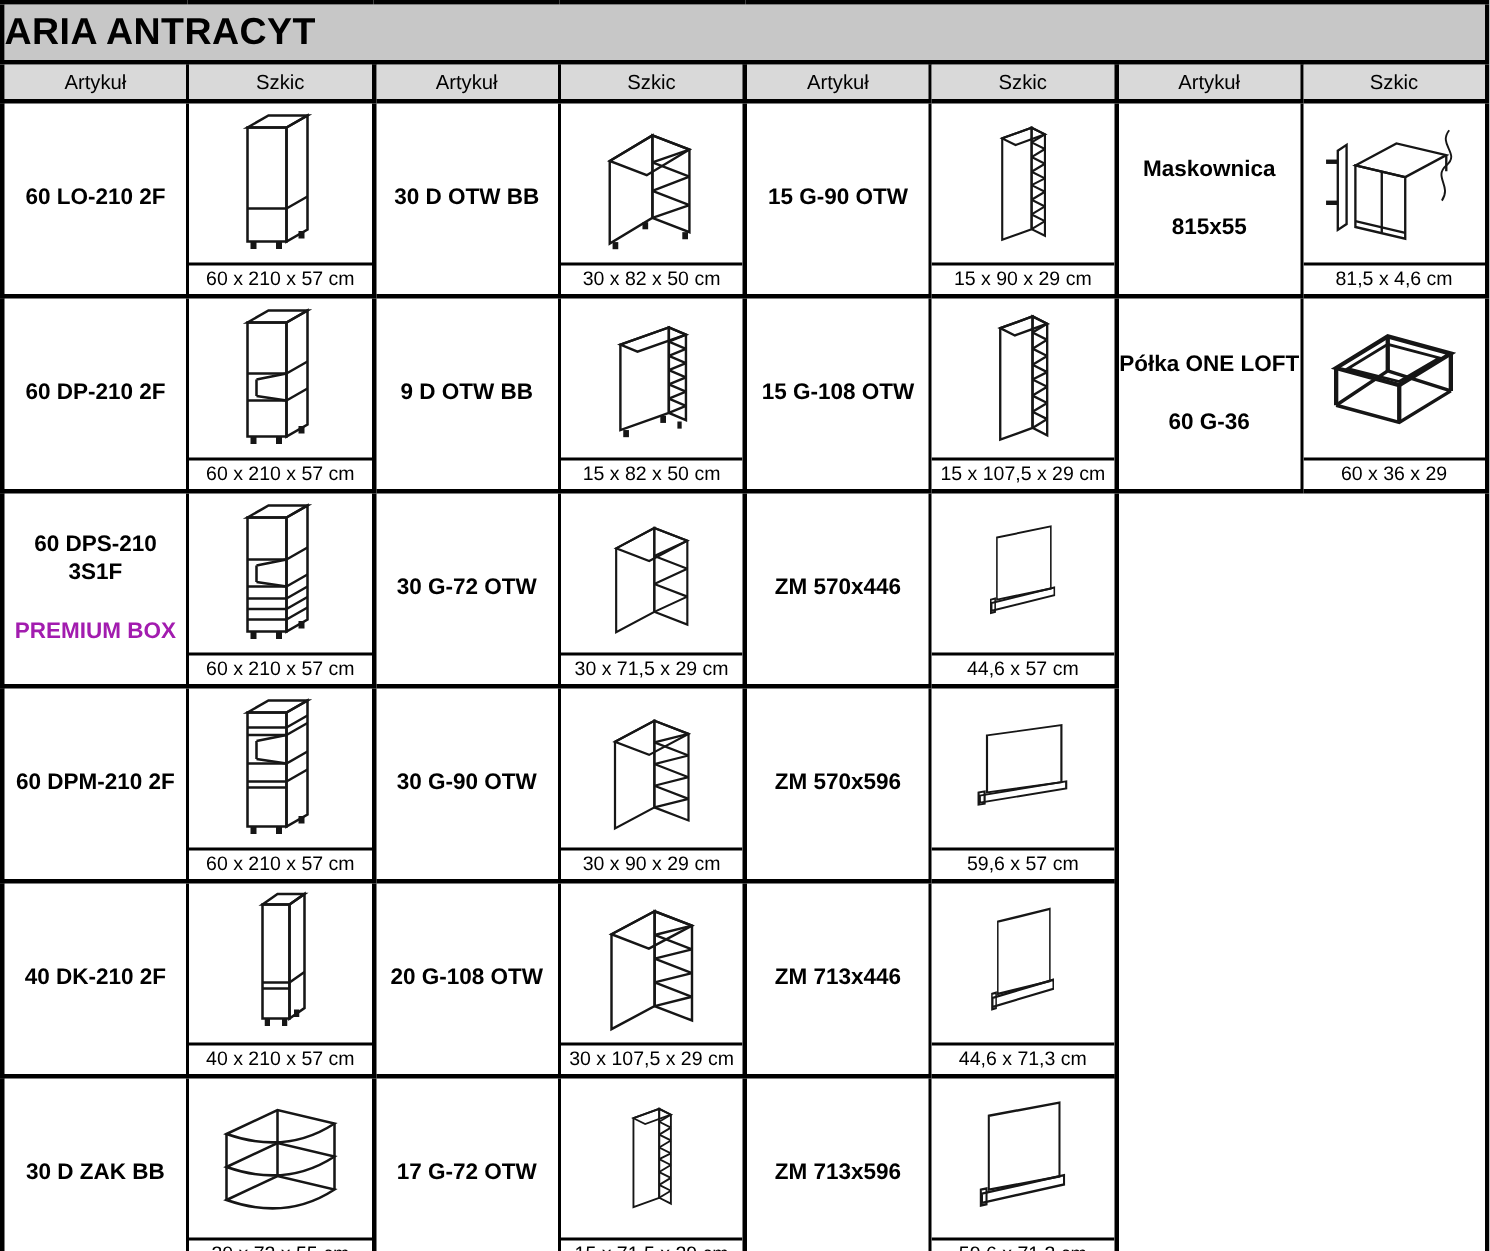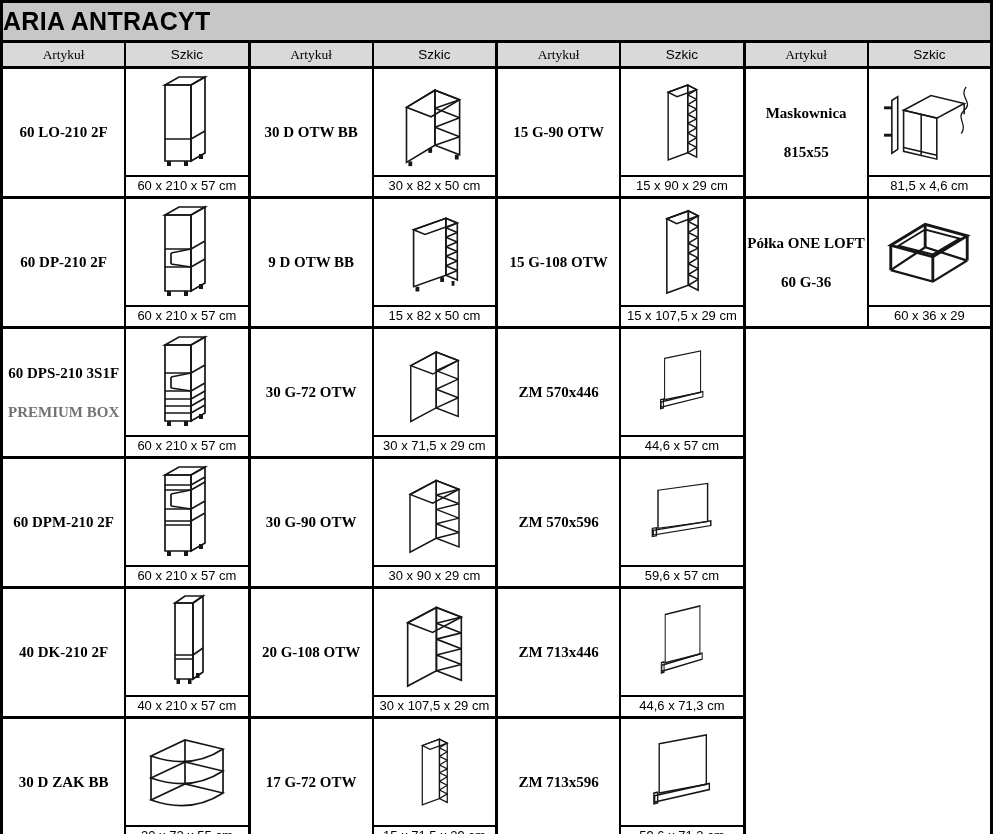--- a/index.html
+++ b/index.html
@@ -1,28 +1,28 @@
 <!DOCTYPE html>
 <html><head>
 <meta charset="utf-8">
 <style>
   html,body{margin:0;padding:0;}
   body{width:993px;height:834px;background:#fff;color:#000;
        font-family:"Liberation Sans","DejaVu Sans",sans-serif;}
   table.cat{border-collapse:collapse;table-layout:fixed;width:993px;border:3px solid #000;}
   td{border:2px solid #000;border-top-width:3px;border-bottom-width:3px;padding:0;
      background:#fff;vertical-align:middle;overflow:hidden;}
-  td.gs{border-left-width:3px;font-family:Liberation Serif, serif;}
+  td.gs{border-left-width:3px;}
   td.title-cell{background:#C7C7C7;height:37px;text-align:left;font-size:25px;
      font-weight:bold;letter-spacing:.3px;}
   tr.head-row td{background:#D9D9D9;height:21px;text-align:center;font-size:13.5px;padding:1px 0;}
   tr.content{height:128px;}
   td.art{text-align:center;font-weight:bold;font-size:15px;line-height:1.25;}
   td.art .l2{margin-top:20px;}
-  td.art .l2.premium{color:#737373;}
+  td.art .l2.premium{color:#a21caf;}
   td.skc{vertical-align:top;}
   .ska{height:106px;display:flex;align-items:center;justify-content:center;}
   .dim{height:19px;border-top:2px solid #000;text-align:center;font-size:13px;line-height:18px;}
   svg.sk{display:block;}
   .sz-tall{width:64px;height:98px}   .sz-dk{width:52px;height:98px}
   .sz-zak{width:100px;height:88px}   .sz-b30{width:74px;height:95px}
   .sz-b15{width:65px;height:95px}    .sz-w72{width:61px;height:85px}
   .sz-w90{width:63px;height:88px}    .sz-w108{width:69px;height:96px}
   .sz-g72n{width:36px;height:78px}   .sz-g90n{width:41px;height:89px}
   .sz-g108n{width:45px;height:98px}  .sz-zmA{width:58px;height:74px}

